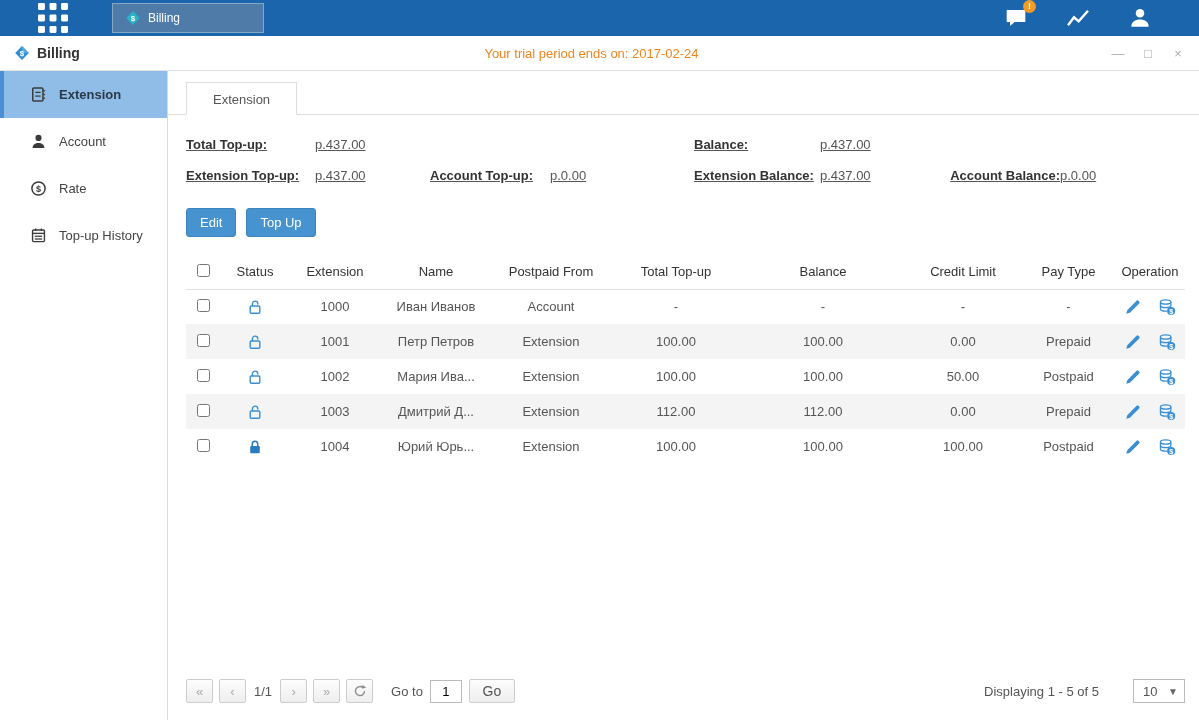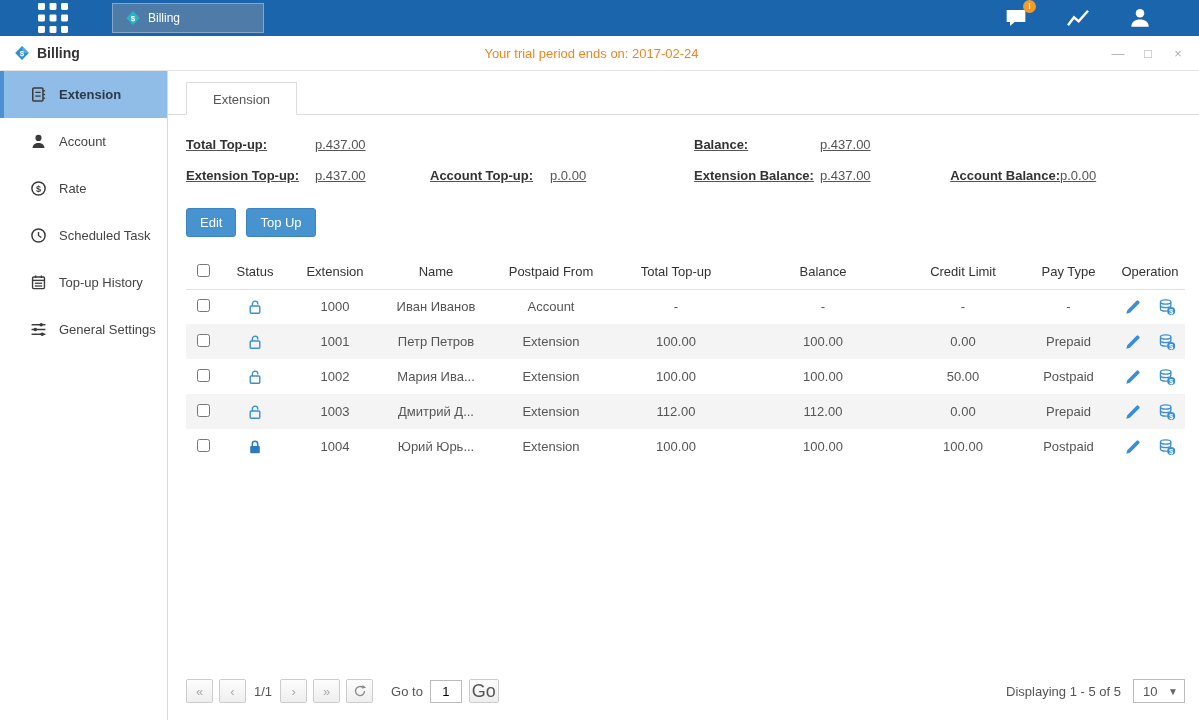--- a/index.html
+++ b/index.html
@@ -62,23 +62,23 @@
 
   .spacer { flex:1; }
 
   
   .pagination { height:50px; display:flex; align-items:center; padding-bottom:8px; flex:none; font-size:13px; color:#555; }
   .pg-btn { width:27px; height:24px; border:1px solid #ccc; background:linear-gradient(#fdfdfd,#eee); color:#aaa; display:flex; align-items:center; justify-content:center; border-radius:2px; margin-right:6px; font-size:13px; cursor:pointer; }
   .pg-label { margin:0 8px 0 2px; }
   .pg-refresh svg { width:14px; height:14px; }
   .goto-lbl { margin-left:12px; }
   .goto-input { width:32px; height:23px; border:1px solid #bbb; text-align:center; font-size:13px; margin:0 7px; font-family:inherit; }
-  .go-btn { width:30px; height:24px; border:1px solid #ccc; background:linear-gradient(#fdfdfd,#eee); color:#555; border-radius:2px; font-size:18px; cursor:pointer; font-family:inherit; }
+  .go-btn { width:46px; height:24px; border:1px solid #ccc; background:linear-gradient(#fdfdfd,#eee); color:#555; border-radius:2px; font-size:14px; cursor:pointer; font-family:inherit; }
   .pg-right { margin-left:auto; display:flex; align-items:center; gap:12px; }
-  .select-box { width:52px; height:24px; border:1px solid #bbb; background:#fff; display:flex; align-items:center; cursor:pointer; }
+  .select-box { width:52px; height:24px; border:1px solid #bbb; background:#fff; display:flex; align-items:center; cursor:pointer;margin-left:22px; }
   .select-box .sel-val { padding-left:9px; flex:1; }
   .select-box .caret { color:#666; padding-right:6px; font-size:10px; }
 
   svg { display:block; width:100%; height:100%; }
 </style>
 </head>
 <body>
 
 <div class="screen">
 
@@ -178,53 +178,29 @@
               <svg viewBox="0 0 16 16">
                 <circle cx="8" cy="8" r="6.2" fill="none" stroke="currentColor" stroke-width="1.4"></circle>
                 <text x="8" y="11" font-size="8.5" font-weight="bold" fill="currentColor" text-anchor="middle">$</text>
               </svg>
             </span>
             <span>Rate</span>
           </div>
           <div class="side-item">
             <span class="side-icon">
               <svg viewBox="0 0 16 16">
-                <circle cx="8" cy="8" r="6.2" fill="none" stroke="currentColor" stroke-width="1.4"></circle>
-                <path d="M8 4.6V8l2.7 1.9" fill="none" stroke="currentColor" stroke-width="1.3"></path>
-              </svg>
-            </span>
-            <span>Scheduled Task</span>
-          </div>
-          <div class="side-item">
-            <span class="side-icon">
-              <svg viewBox="0 0 16 16">
                 <rect x="2.4" y="2.8" width="11.2" height="11" rx="1" fill="none" stroke="currentColor" stroke-width="1.3"></rect>
                 <line x1="2.4" y1="6" x2="13.6" y2="6" stroke="currentColor" stroke-width="1.3"></line>
                 <line x1="5.3" y1="1.4" x2="5.3" y2="3.8" stroke="currentColor" stroke-width="1.3"></line>
                 <line x1="10.7" y1="1.4" x2="10.7" y2="3.8" stroke="currentColor" stroke-width="1.3"></line>
                 <line x1="4.5" y1="8.7" x2="11.5" y2="8.7" stroke="currentColor" stroke-width="1.2"></line>
                 <line x1="4.5" y1="11.3" x2="11.5" y2="11.3" stroke="currentColor" stroke-width="1.2"></line>
               </svg>
             </span>
             <span>Top-up History</span>
-          </div>
-          <div class="side-item">
-            <span class="side-icon">
-              <svg viewBox="0 0 16 16">
-                <g stroke="currentColor" stroke-width="1.4">
-                  <line x1="1.5" y1="3.5" x2="14.5" y2="3.5"></line>
-                  <line x1="1.5" y1="8" x2="14.5" y2="8"></line>
-                  <line x1="1.5" y1="12.5" x2="14.5" y2="12.5"></line>
-                </g>
-                <circle cx="10.5" cy="3.5" r="1.7" fill="currentColor"></circle>
-                <circle cx="5" cy="8" r="1.7" fill="currentColor"></circle>
-                <circle cx="11.5" cy="12.5" r="1.7" fill="currentColor"></circle>
-              </svg>
-            </span>
-            <span>General Settings</span>
           </div>
         </div>
     </aside>
 
     <main class="main">
       <div class="tabstrip">
         <div class="tab">Extension</div>
       </div>
 
       <div class="content">

